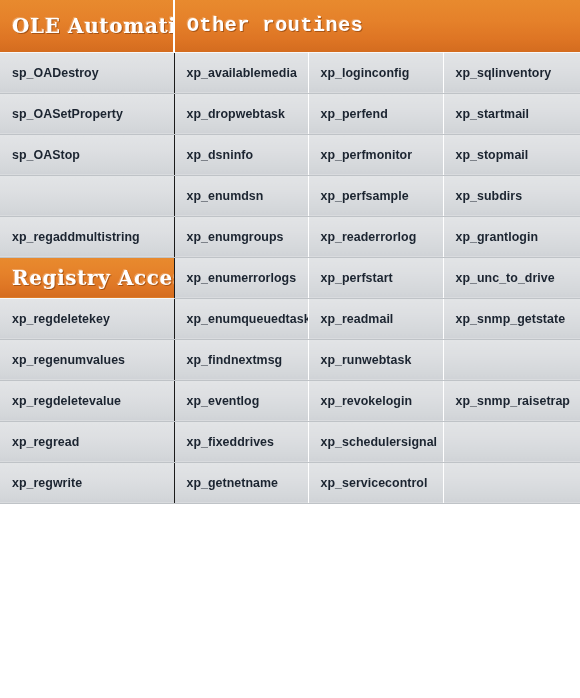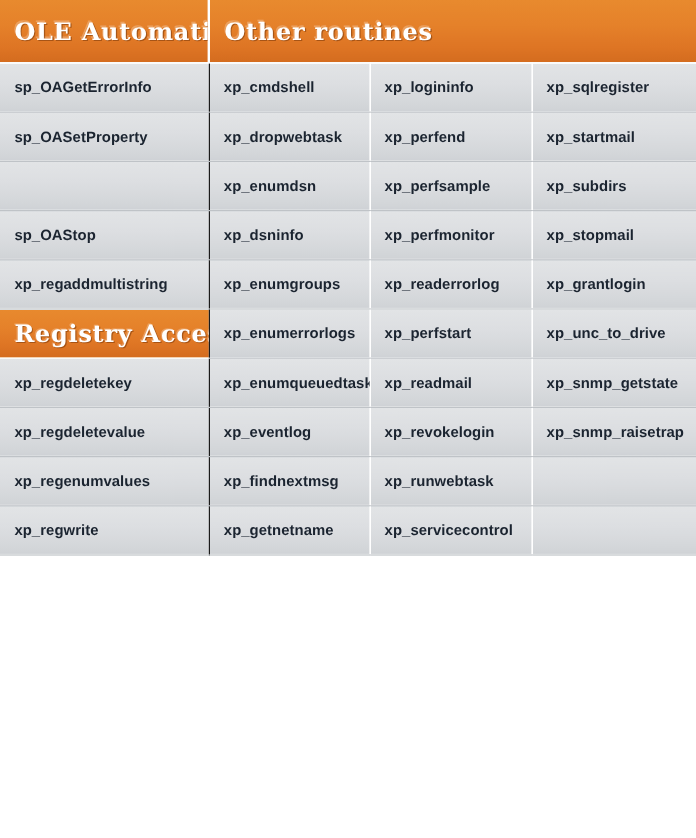--- a/index.html
+++ b/index.html
@@ -51,20 +51,21 @@
     white-space: nowrap;
     overflow: hidden;
     box-sizing: border-box;
   }
   .hdr.sub {
     height: 41px;
   }
   
   .hdr-div-left {
     border-left: 2px solid #ffffff;
+    font-family: Liberation Mono, monospace;
   }
 
   
   .cell {
     height: 41px;
     box-sizing: border-box;
     background: linear-gradient(to bottom,
                 #e2e4e6 0%,
                 #dcdee1 45%,
                 #d3d6d9 88%,
@@ -103,42 +104,42 @@
       <col class="col4">
   </colgroup>
   <tbody>
 
     <tr>
       <td class="hdr">OLE Automation</td>
       <td class="hdr hdr-div-left" colspan="3">Other routines</td>
     </tr>
 
     <tr>
-      <td class="cell rule-right">sp_OAGetErrorInfo</td>
-      <td class="cell">xp_cmdshell</td>
-      <td class="cell">xp_logininfo</td>
-      <td class="cell last-col">xp_sqlregister</td>
+      <td class="cell rule-right">sp_OADestroy</td>
+      <td class="cell">xp_availablemedia</td>
+      <td class="cell">xp_loginconfig</td>
+      <td class="cell last-col">xp_sqlinventory</td>
     </tr>
     <tr>
       <td class="cell rule-right">sp_OASetProperty</td>
       <td class="cell">xp_dropwebtask</td>
       <td class="cell">xp_perfend</td>
       <td class="cell last-col">xp_startmail</td>
     </tr>
     <tr>
+      <td class="cell rule-right">sp_OAStop</td>
+      <td class="cell">xp_dsninfo</td>
+      <td class="cell">xp_perfmonitor</td>
+      <td class="cell last-col">xp_stopmail</td>
+    </tr>
+    <tr>
       <td class="cell empty rule-right"></td>
       <td class="cell">xp_enumdsn</td>
       <td class="cell">xp_perfsample</td>
       <td class="cell last-col">xp_subdirs</td>
-    </tr>
-    <tr>
-      <td class="cell rule-right">sp_OAStop</td>
-      <td class="cell">xp_dsninfo</td>
-      <td class="cell">xp_perfmonitor</td>
-      <td class="cell last-col">xp_stopmail</td>
     </tr>
 
     <tr>
       <td class="cell rule-right">xp_regaddmultistring</td>
       <td class="cell">xp_enumgroups</td>
       <td class="cell">xp_readerrorlog</td>
       <td class="cell last-col">xp_grantlogin</td>
     </tr>
 
     <tr>
@@ -147,29 +148,35 @@
       <td class="cell">xp_perfstart</td>
       <td class="cell last-col">xp_unc_to_drive</td>
     </tr>
     <tr>
       <td class="cell rule-right">xp_regdeletekey</td>
       <td class="cell">xp_enumqueuedtasks</td>
       <td class="cell">xp_readmail</td>
       <td class="cell last-col">xp_snmp_getstate</td>
     </tr>
     <tr>
+      <td class="cell rule-right">xp_regenumvalues</td>
+      <td class="cell">xp_findnextmsg</td>
+      <td class="cell">xp_runwebtask</td>
+      <td class="cell empty last-col"></td>
+    </tr>
+    <tr>
       <td class="cell rule-right">xp_regdeletevalue</td>
       <td class="cell">xp_eventlog</td>
       <td class="cell">xp_revokelogin</td>
       <td class="cell last-col">xp_snmp_raisetrap</td>
     </tr>
     <tr>
-      <td class="cell rule-right">xp_regenumvalues</td>
-      <td class="cell">xp_findnextmsg</td>
-      <td class="cell">xp_runwebtask</td>
+      <td class="cell rule-right">xp_regread</td>
+      <td class="cell">xp_fixeddrives</td>
+      <td class="cell">xp_schedulersignal</td>
       <td class="cell empty last-col"></td>
     </tr>
     <tr>
       <td class="cell rule-right">xp_regwrite</td>
       <td class="cell">xp_getnetname</td>
       <td class="cell">xp_servicecontrol</td>
       <td class="cell empty last-col"></td>
     </tr>
 
   </tbody>

